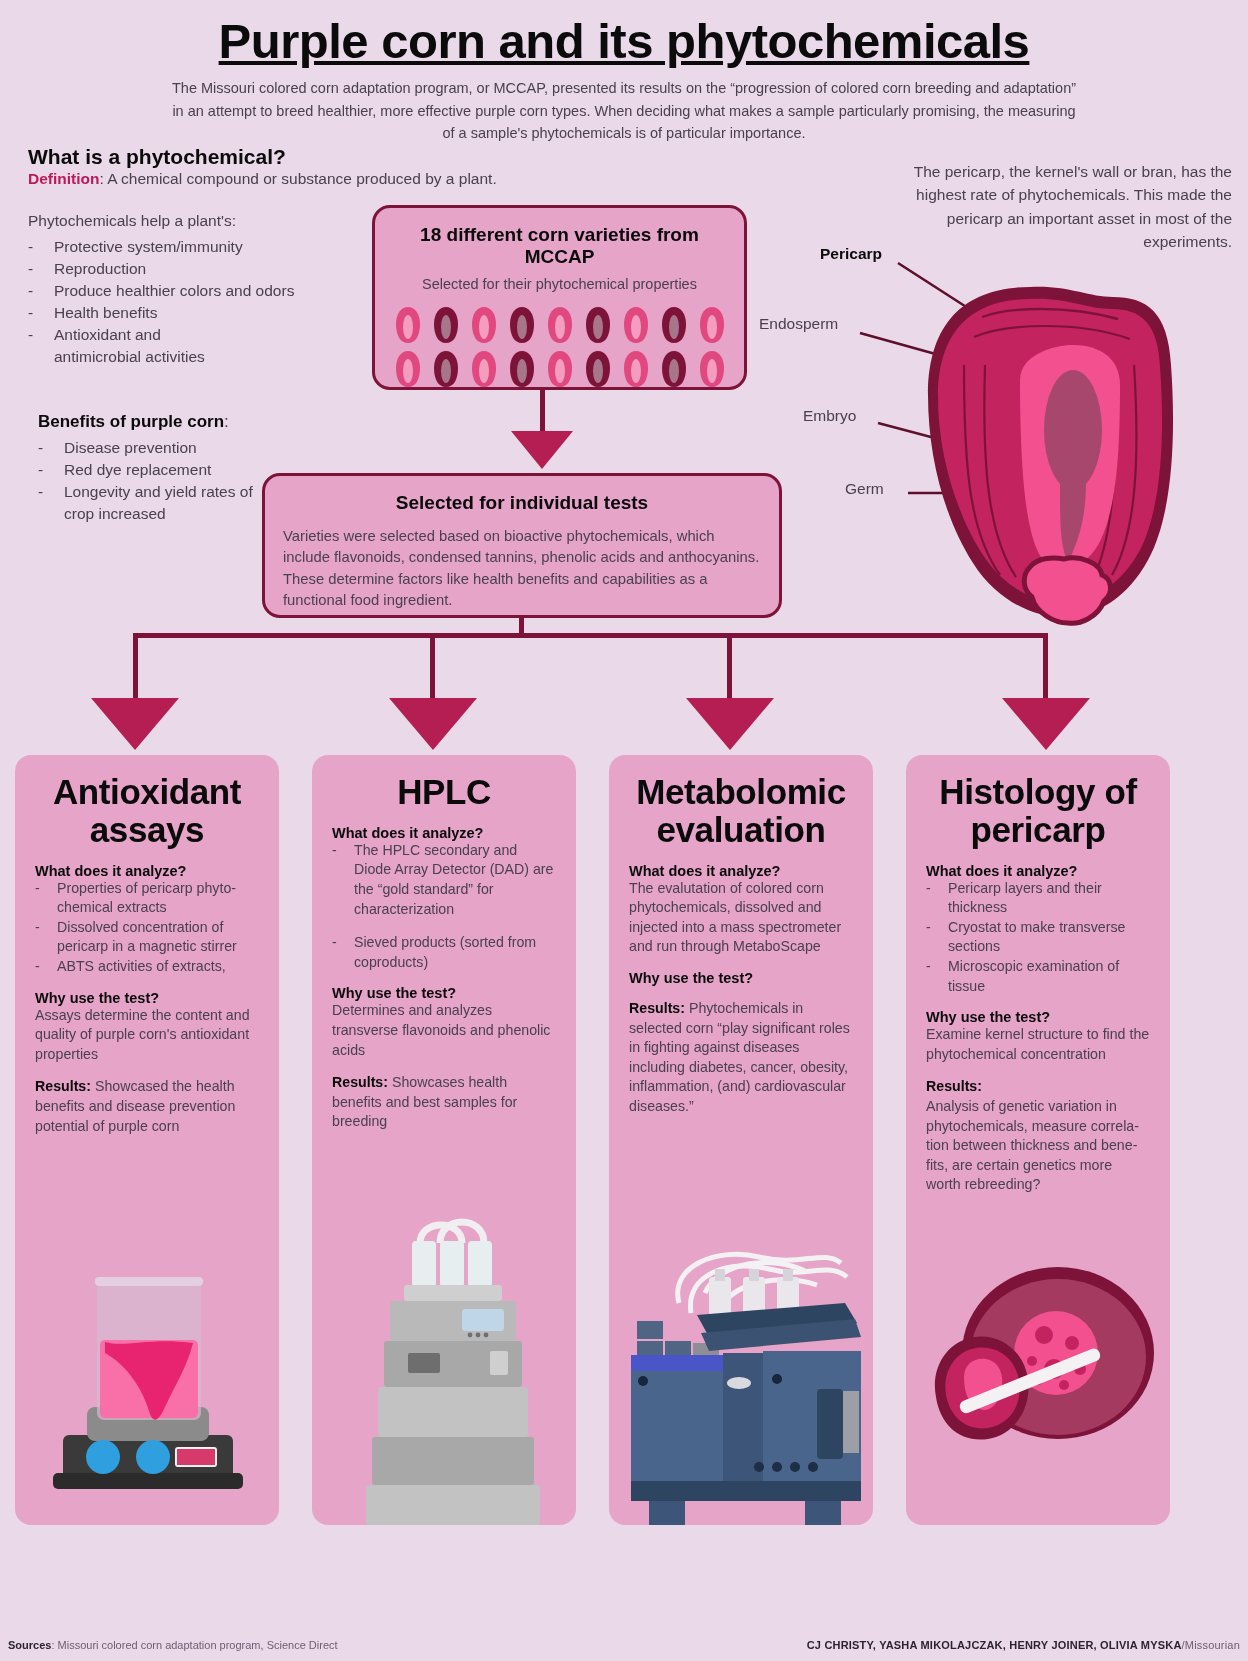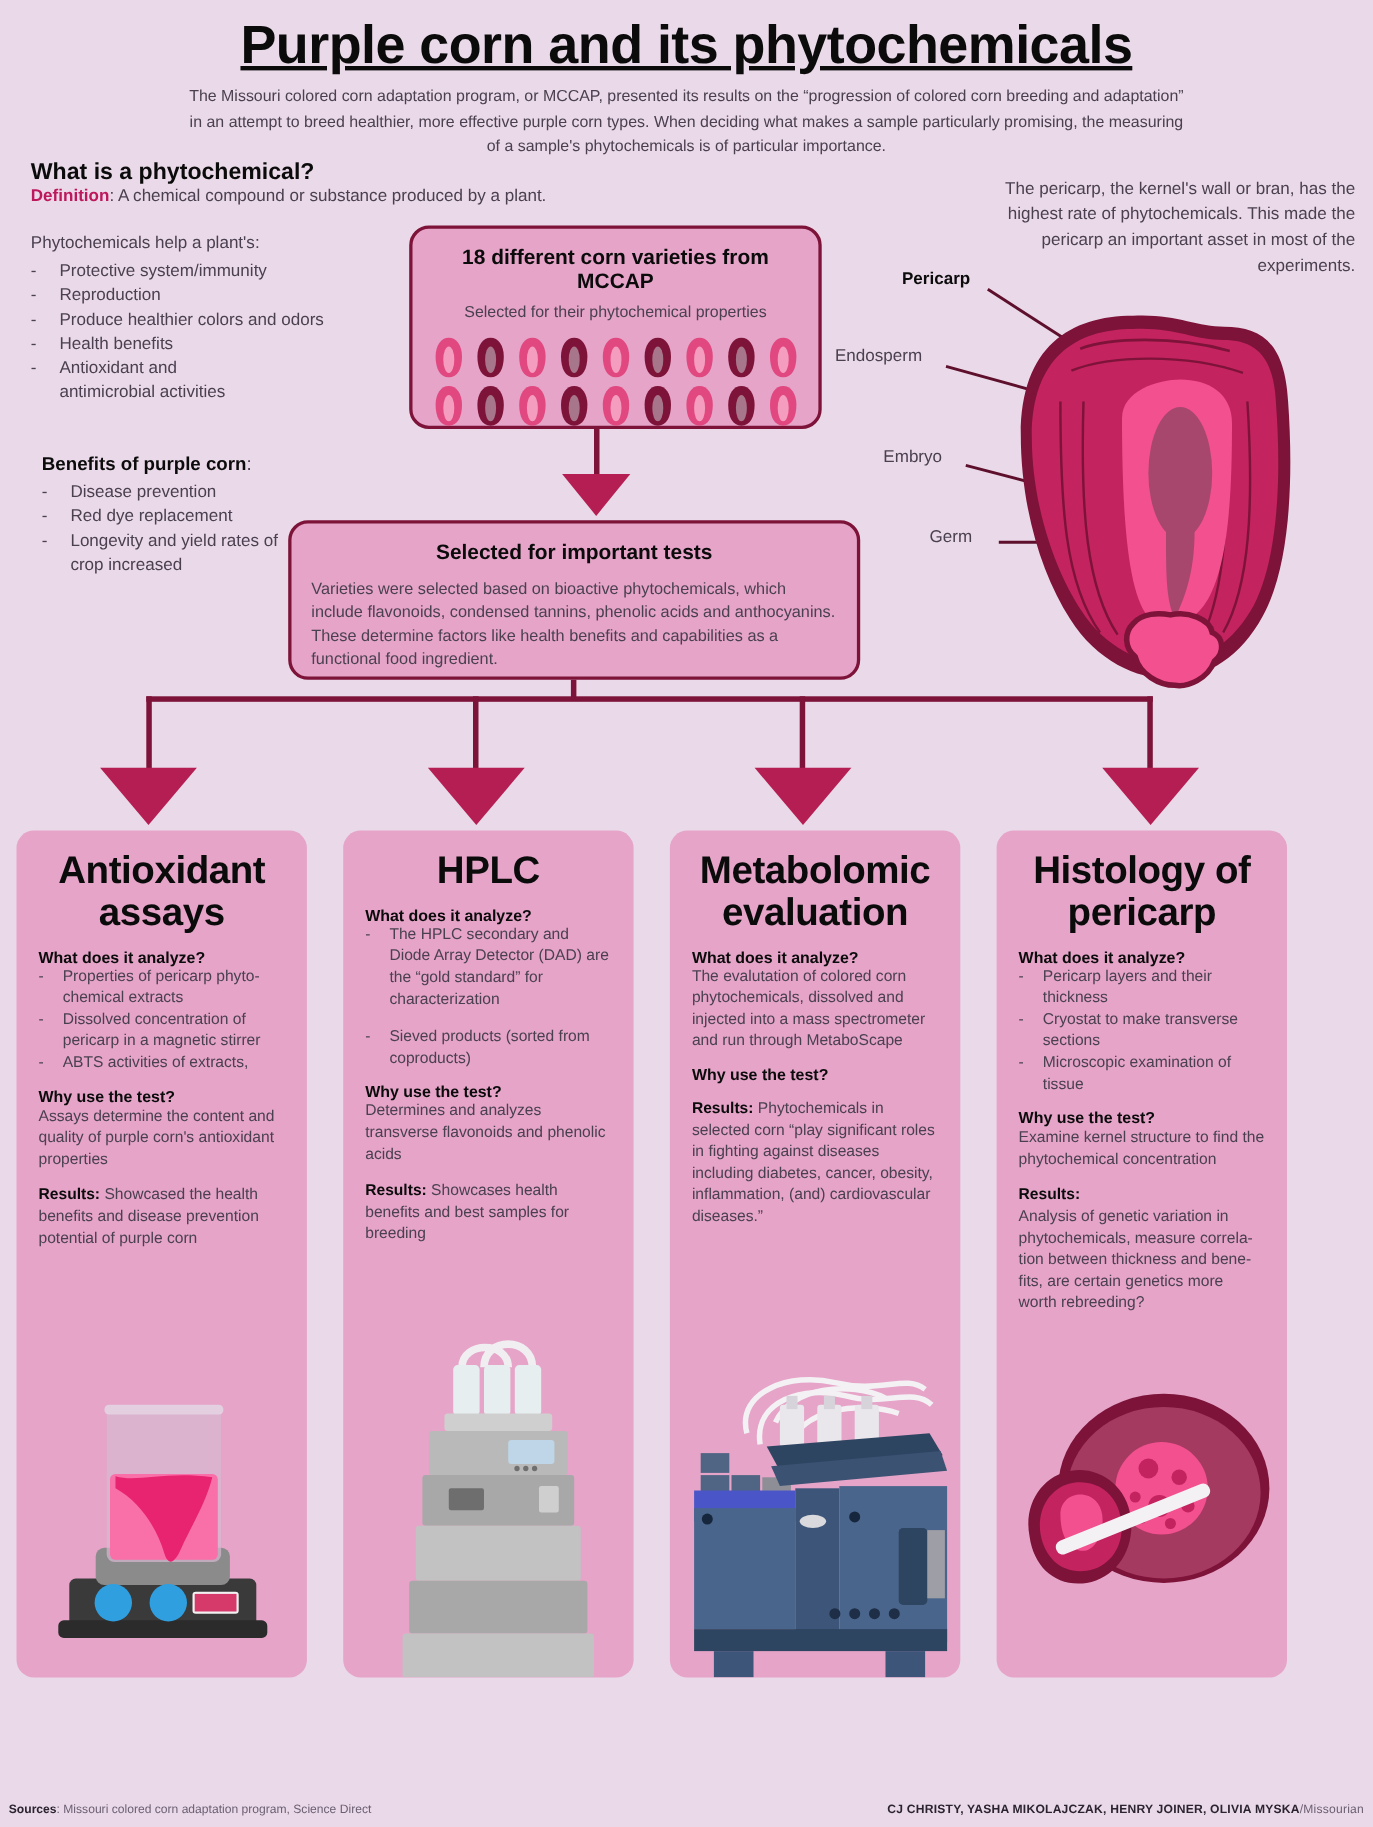--- a/index.html
+++ b/index.html
@@ -291,21 +291,21 @@
             <ellipse cx="13" cy="21" rx="5" ry="12" fill="#f59dbe"></ellipse>
           </svg>
         </div>
       </div>
   </div>
 
   <div class="conn" style="left:540px; top:390px; width:5px; height:44px;"></div>
   <div class="arrow-down" style="left:511px; top:431px;"></div>
 
   <div class="box" style="left:262px; top:473px; width:520px; height:145px; padding:16px 18px 0;">
-    <div class="box-h1">Selected for important tests</div>
+    <div class="box-h1">Selected for individual tests</div>
     <div class="box-body" style="margin-top:12px;">Varieties were selected based on bioactive phytochemicals, which include flavonoids, condensed tannins, phenolic acids and anthocyanins. These determine factors like health benefits and capabilities as a functional food ingredient.</div>
   </div>
 
   <div class="conn" style="left:519px; top:618px; width:5px; height:18px;"></div>
   <div class="conn" style="left:133px; top:633px; width:915px; height:5px;"></div>
   <div class="conn" style="left:133px; top:633px; width:5px; height:68px;"></div>
   <div class="conn" style="left:430px; top:633px; width:5px; height:68px;"></div>
   <div class="conn" style="left:727px; top:633px; width:5px; height:68px;"></div>
   <div class="conn" style="left:1043px; top:633px; width:5px; height:68px;"></div>
 

